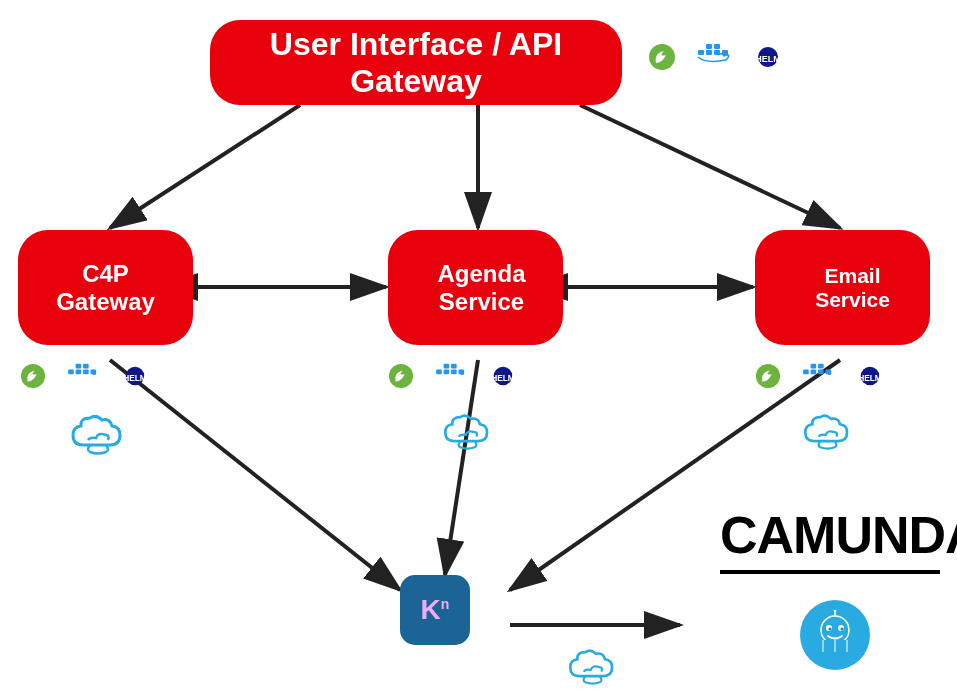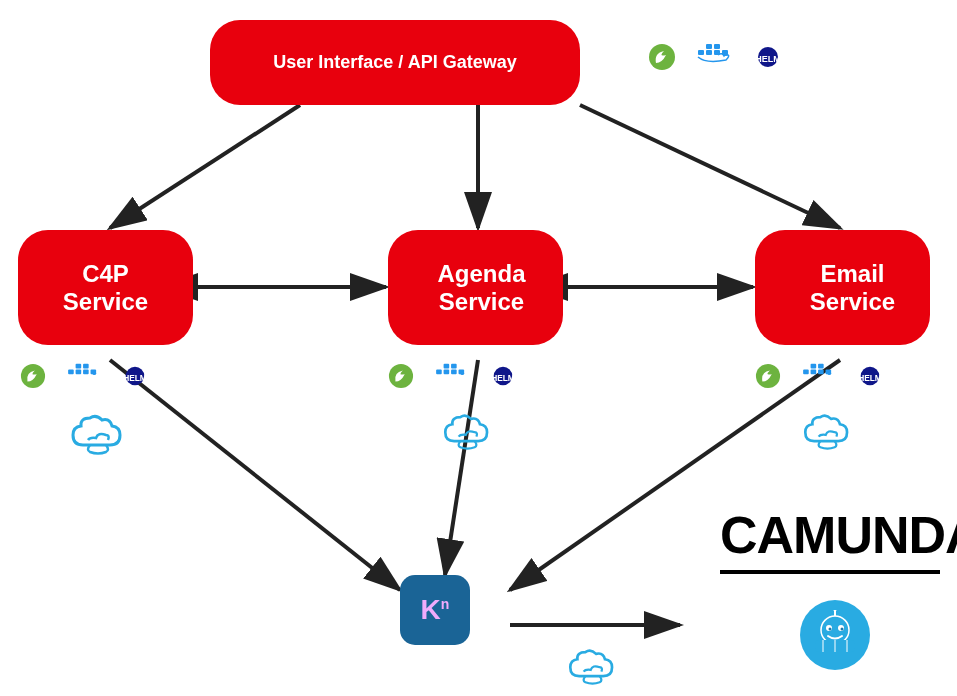--- a/index.html
+++ b/index.html
@@ -26,23 +26,23 @@
       font-size: 22px;
       border-radius: 30px;
       display: flex;
       align-items: center;
       justify-content: center;
       text-align: center;
       position: absolute;
     }
 
     .top-box {
-      width: 370px;
+      width: 412px;
       height: 85px;
-      font-size: 18px;
+      font-size: 32px;
       top: 20px;
       left: 210px;
     }
 
     .c4p-box {
       width: 175px;
       height: 115px;
       font-size: 24px;
       top: 230px;
       left: 18px;
@@ -53,21 +53,21 @@
       height: 115px;
       font-size: 24px;
       top: 230px;
       left: 388px;
       padding-left: 12px;
     }
 
     .email-box {
       width: 175px;
       height: 115px;
-      font-size: 24px;
+      font-size: 21px;
       top: 230px;
       left: 755px;
       padding-left: 20px;
     }
 
     
     .arrows-svg {
       position: absolute;
       top: 0;
       left: 0;
@@ -192,21 +192,21 @@
     <div style="display:flex;flex-direction:column;align-items:center;">
       <svg width="28" height="22" viewBox="0 0 28 22">
         <circle cx="14" cy="11" r="10" fill="#0f1689"></circle>
         <text x="14" y="16" text-anchor="middle" font-size="9" font-weight="bold" fill="white" font-family="Arial">HELM</text>
       </svg>
     </div>
   </div>
 
   <div class="service-box c4p-box">
     <span style="white-space:pre-line;">C4P
-Service</span>
+Gateway</span>
   </div>
 
   <div class="icons-row" style="top: 362px; left: 20px;">
     <svg width="26" height="26" viewBox="0 0 28 28">
       <circle cx="14" cy="14" r="13" fill="#6db33f"></circle>
       <path d="M8 20 Q6 10 16 8 Q10 14 18 12 Q14 20 8 20Z" fill="white"></path>
     </svg>
     <svg width="36" height="28" viewBox="0 0 38 30">
       <rect x="2" y="8" width="6" height="5" rx="1" fill="#2496ed"></rect>
       <rect x="10" y="8" width="6" height="5" rx="1" fill="#2496ed"></rect>

